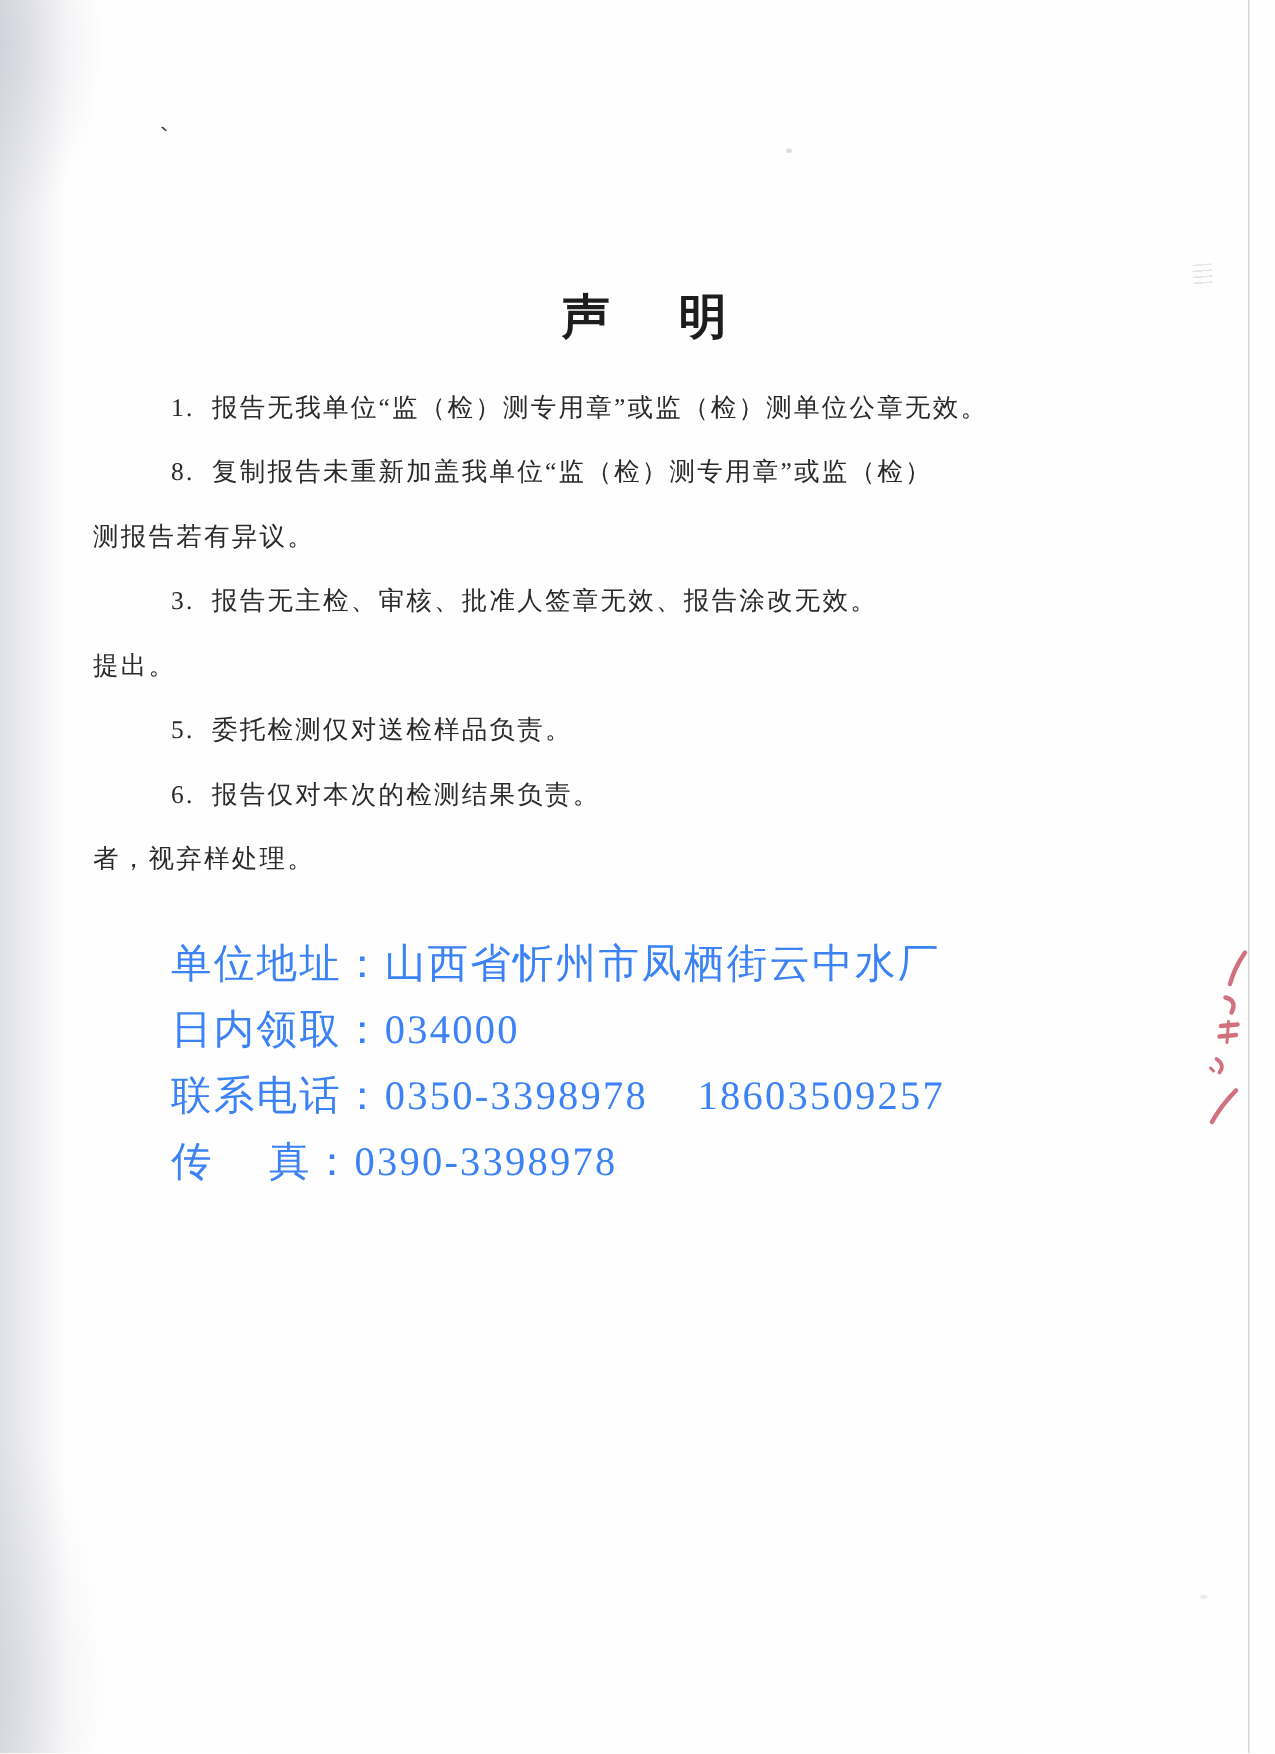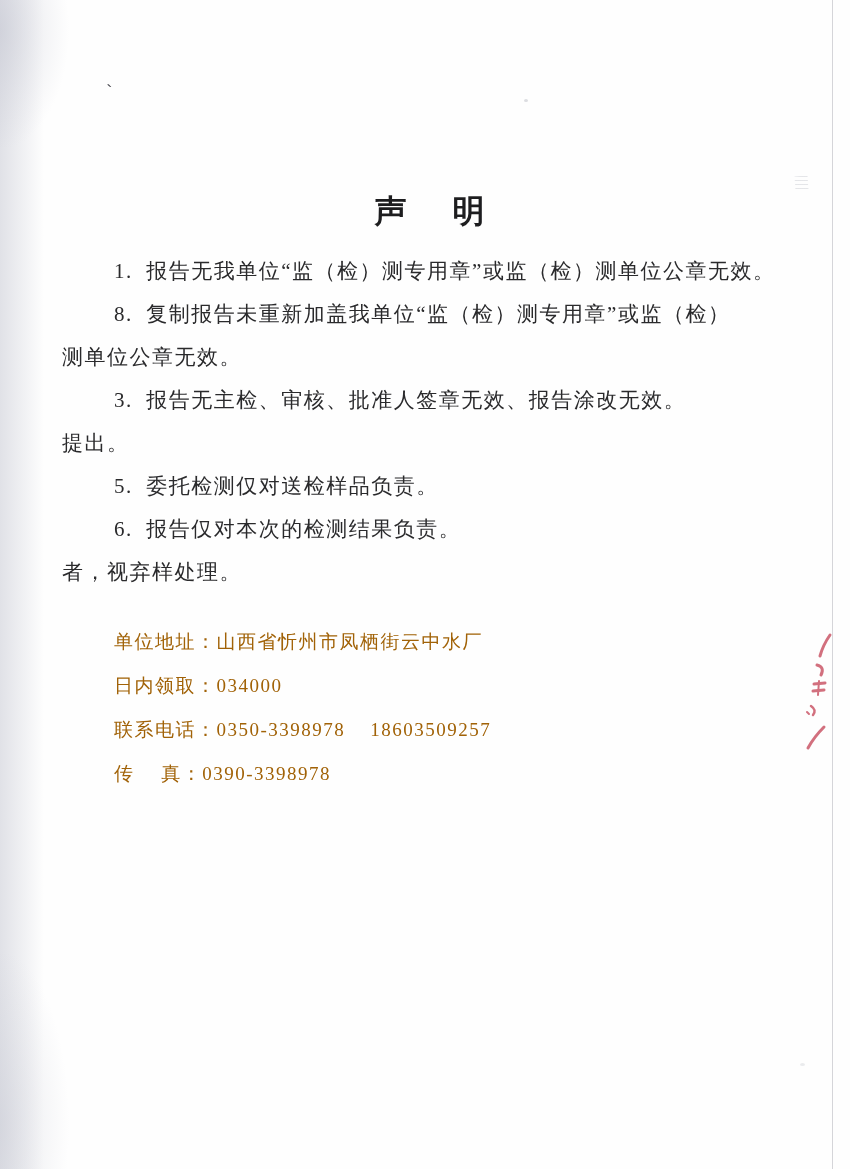--- a/index.html
+++ b/index.html
@@ -44,30 +44,30 @@
   .title {
     position:absolute; top:190px; left:0; width:100%; margin:0;
     text-align:center; transform:translateX(8px);
     font-family:"Liberation Sans","DejaVu Sans",sans-serif;
     font-weight:bold; font-size:32px; letter-spacing:7px; color:#1d1d1f;
   }
 
   
   .content { position:absolute; left:62px; top:250px; width:742px; }
   .ln {
-    margin:0; line-height:43px; font-size:21px; letter-spacing:1.5px;
+    margin:0; line-height:43px; font-size:17px; letter-spacing:1.5px;
     white-space:pre; color:#2a2a2c;
   }
   .ln.first { padding-left:52px; }
 
   
   .contact { margin-top:26px; }
   .cl {
-    line-height:44px; font-size:19px; letter-spacing:1.5px;
-    white-space:pre; padding-left:52px; color:#a16207;
+    line-height:44px; font-size:27px; letter-spacing:1.5px;
+    white-space:pre; padding-left:52px; color:#3b82f6;
   }
 
   
   .stamp { position:absolute; left:790px; top:600px; }
 </style>
 </head>
 <body>
 
 <div class="page">
 
@@ -78,21 +78,21 @@
   <span class="tick">`</span>
   <div class="smudge"></div>
   <div class="speck a"></div>
   <div class="speck b"></div>
 
   <h1 class="title">声　明</h1>
 
   <div class="content">
     <p class="ln first">1.  报告无我单位“监（检）测专用章”或监（检）测单位公章无效。</p>
     <p class="ln first">8.  复制报告未重新加盖我单位“监（检）测专用章”或监（检）</p>
-    <p class="ln">测单位公章无效。</p>
+    <p class="ln">测报告若有异议。</p>
     <p class="ln first">3.  报告无主检、审核、批准人签章无效、报告涂改无效。</p>
     <p class="ln">提出。</p>
     <p class="ln first">5.  委托检测仅对送检样品负责。</p>
     <p class="ln first">6.  报告仅对本次的检测结果负责。</p>
     <p class="ln">者，视弃样处理。</p>
 
     <div class="contact">
       <div class="cl"><span>单位地址：</span><span>山西省忻州市凤栖街云中水厂</span></div>
       <div class="cl"><span>日内领取：</span><span>034000</span></div>
       <div class="cl"><span>联系电话：</span><span>0350-3398978    18603509257</span></div>

